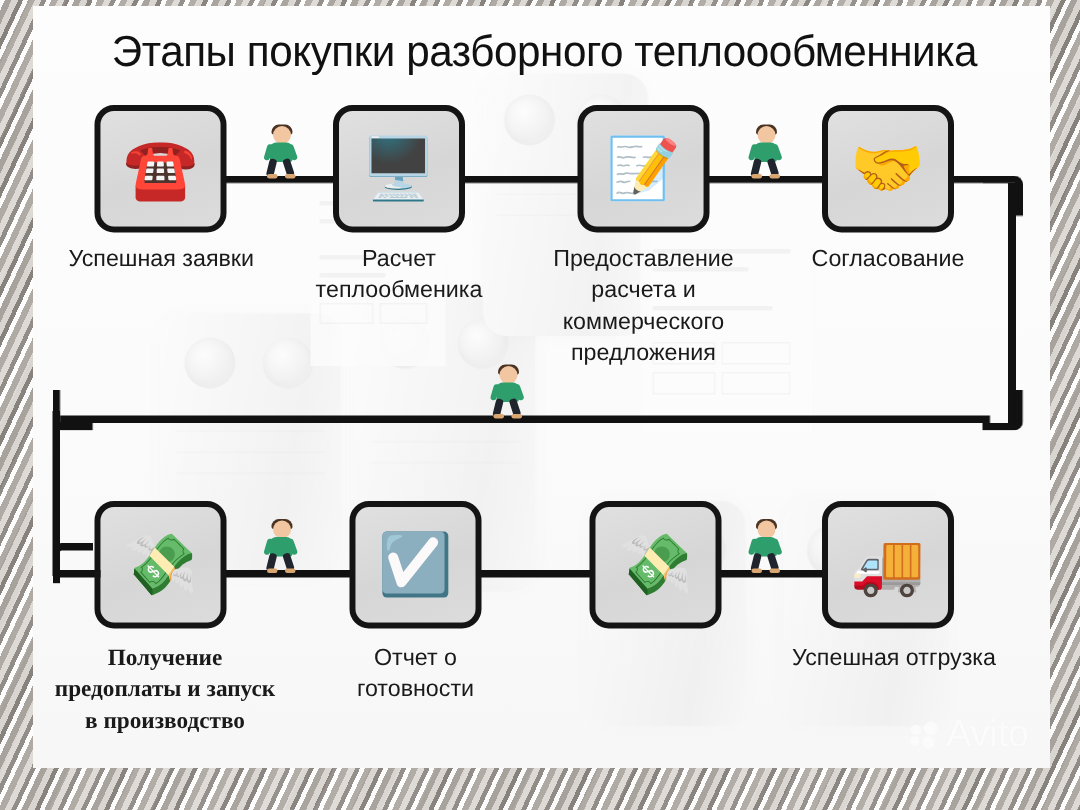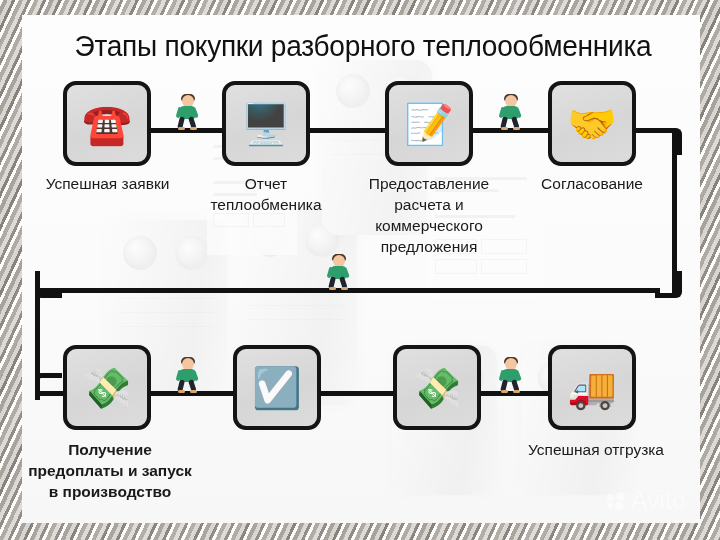--- a/index.html
+++ b/index.html
@@ -20,21 +20,21 @@
         rgba(222,218,214,.9) 7px, rgba(222,218,214,.9) 11px,
         rgba(128,122,117,.8) 11px, rgba(128,122,117,.8) 14px),
       repeating-linear-gradient(115deg,
         rgba(90,86,82,.35) 0px, rgba(90,86,82,.35) 18px,
         rgba(255,255,255,.25) 18px, rgba(255,255,255,.25) 40px),
       linear-gradient(90deg,#cfcac5,#efedea 25%,#c8c3be 50%,#f2f0ee 75%,#cbc6c1);
   }
 
   
   .card{
-    position:absolute;left:22px;top:15px;width:678px;height:508px;
+    position:absolute;left:22px;top:4px;width:678px;height:508px;
     background:linear-gradient(180deg,#fdfdfd 0%,#fbfbfb 55%,#f7f7f7 100%);
     overflow:hidden;
   }
 
   
   .ghost{position:absolute;opacity:.5;}
   .hx{
     position:absolute;border-radius:16px;
     background:linear-gradient(100deg,#fbfbfb,#f1f1f1 40%,#e9e9e9 70%,#f6f6f6);
     box-shadow:0 0 18px rgba(0,0,0,.035);
@@ -86,21 +86,21 @@
     z-index:5;
   }
   .box .glyph{font-size:40px;line-height:1;}
 
   .label{
     position:absolute;text-align:center;
     font-size:15.5px;line-height:21px;color:#1a1a1a;
     font-family:"Liberation Sans","DejaVu Sans",sans-serif;
     z-index:6;
   }
-  .label.bold{font-weight:600;}
+  .label.bold{font-weight:600;font-family:Liberation Serif, serif;}
 
   
   .walker{position:absolute;z-index:7;width:22px;height:34px;}
   .walker .head{position:absolute;left:5px;top:0;width:12px;height:12px;border-radius:50%;background:#f2c6a0;}
   .walker .hair{position:absolute;left:4px;top:-1px;width:14px;height:7px;border-radius:7px 7px 3px 3px;background:#4a3323;}
   .walker .torso{position:absolute;left:3px;top:11px;width:15px;height:13px;border-radius:4px 4px 2px 2px;background:#2f9e6d;}
   .walker .arm{position:absolute;top:12px;width:4px;height:11px;border-radius:2px;background:#2f9e6d;}
   .walker .arm.a1{left:0px;transform:rotate(16deg);}
   .walker .arm.a2{left:16px;transform:rotate(-20deg);}
   .walker .leg{position:absolute;top:22px;width:5px;height:12px;border-radius:2px;background:#20242c;}
@@ -214,21 +214,21 @@
       <span class="glyph">🖥️</span>
     </div>
     <div class="box" style="left:363px;top:66px;">
       <span class="glyph">📝</span>
     </div>
     <div class="box" style="left:526px;top:66px;">
       <span class="glyph">🤝</span>
     </div>
 
     <div class="label" style="left:-7px;top:158px;width:185px;white-space:pre-line;">Успешная заявки</div>
-    <div class="label" style="left:169px;top:158px;width:150px;white-space:pre-line;">Отчет
+    <div class="label" style="left:169px;top:158px;width:150px;white-space:pre-line;">Расчет
 теплообменика</div>
     <div class="label" style="left:323px;top:158px;width:168px;white-space:pre-line;">Предоставление
 расчета и
 коммерческого
 предложения</div>
     <div class="label" style="left:492px;top:158px;width:156px;white-space:pre-line;">Согласование</div>
 
     <div class="box" style="left:41px;top:330px;">
       <span class="glyph">💸</span>
     </div>
@@ -238,20 +238,22 @@
     <div class="box" style="left:371px;top:330px;">
       <span class="glyph">💸</span>
     </div>
     <div class="box" style="left:526px;top:330px;">
       <span class="glyph">🚚</span>
     </div>
 
     <div class="label bold" style="left:-5px;top:424px;width:186px;white-space:pre-line;">Получение
 предоплаты и запуск
 в производство</div>
+    <div class="label" style="left:185px;top:424px;width:140px;white-space:pre-line;">Отчет о
+готовности</div>
     <div class="label" style="left:476px;top:424px;width:196px;white-space:pre-line;">Успешная отгрузка</div>
 
     <div class="walker" style="left:155px;top:80px;">
       <span class="hair"></span>
         <span class="head"></span>
       <span class="arm a1"></span>
         <span class="arm a2"></span>
       <span class="torso"></span>
       <span class="leg l1"></span>
         <span class="leg l2"></span>

